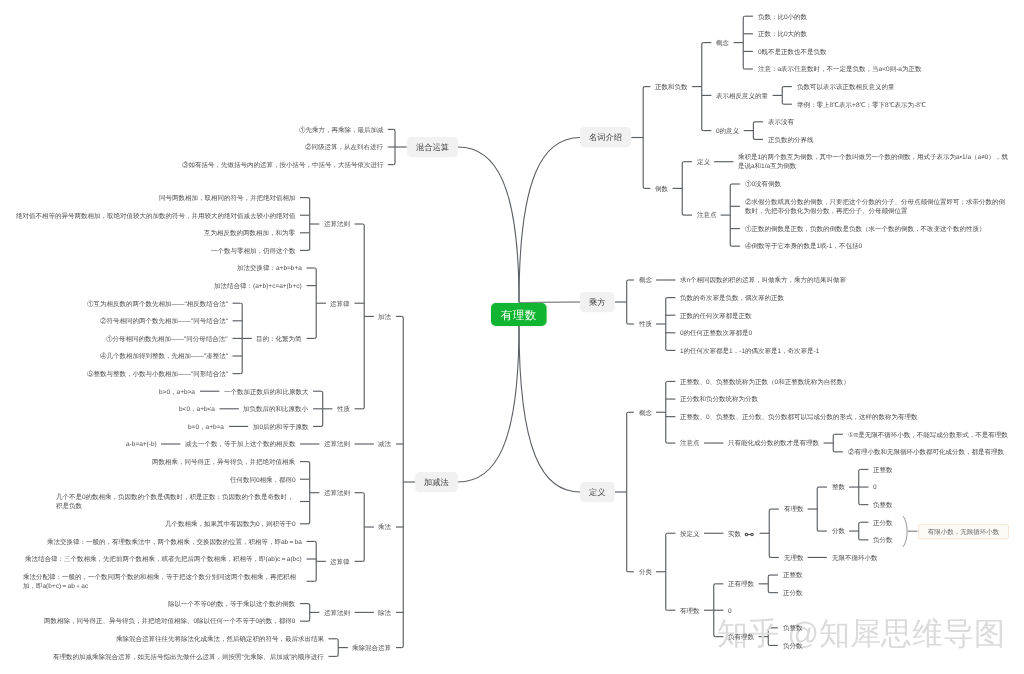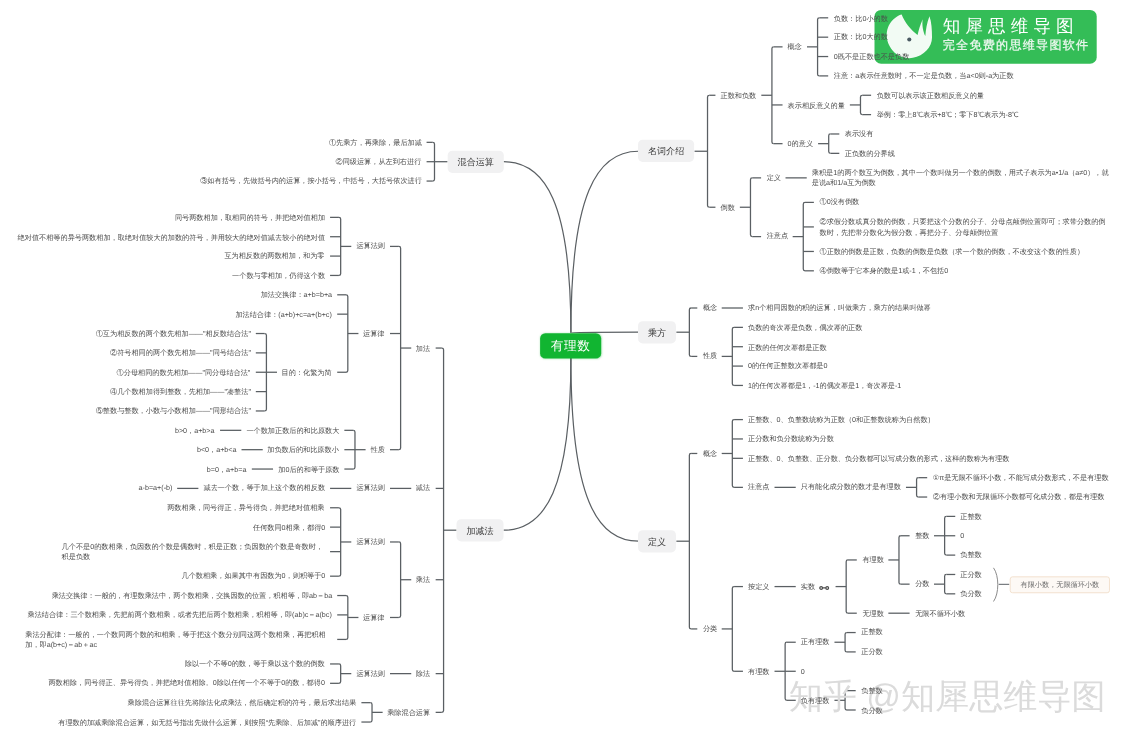--- a/index.html
+++ b/index.html
@@ -211,32 +211,20 @@
       <path d="M519 302.5 C519 302.12 542.332 302 580.4 302" fill="none" stroke="#5a5f63" stroke-width="1.1" stroke-linecap="butt" stroke-linejoin="round"></path>
       <path d="M519 325.5 C519 452.04 542.332 492 580.4 492" fill="none" stroke="#5a5f63" stroke-width="1.1" stroke-linecap="butt" stroke-linejoin="round"></path>
       <path d="M519 302.5 C519 184.32 495.744 147 457.8 147" fill="none" stroke="#5a5f63" stroke-width="1.1" stroke-linecap="butt" stroke-linejoin="round"></path>
       <path d="M519 325.5 C519 444.44 495.744 482 457.8 482" fill="none" stroke="#5a5f63" stroke-width="1.1" stroke-linecap="butt" stroke-linejoin="round"></path>
       <path d="M903.4 516.5 C908.4 523.5 908.4 539.5 903.4 546.5" fill="none" stroke="#8a8a8a" stroke-width="0.9" stroke-linecap="round"></path>
       <path d="M907.9 531.2 L917.5 531.2" fill="none" stroke="#5a5f63" stroke-width="0.9" stroke-linecap="butt" stroke-linejoin="round"></path>
     </svg>
 
   <div id="watermark">知乎 @知犀思维导图</div>
 
-  <div id="logo">
-    <span class="rhino">
-      <svg viewBox="0 0 100 100" width="47" height="44" aria-hidden="true" preserveAspectRatio="none">
-        <path fill="#f2fbf4" d="M31 0 C19 5 9 15 5 27 C0 41 2 58 11 71 C20 85 37 93 53 90 C74 86 90 68 90 48 C90 31 89 16 85 4 C80 18 78 32 77 45 C73 36 70 22 72 10 C67 22 64 33 62 43 C50 33 37 17 31 0 Z"></path>
-        <circle cx="46" cy="52" r="4" fill="#4a5a62"></circle>
-      </svg>
-    </span>
-    <span class="txt">
-      <span class="t1">知犀思维导图</span>
-      <span class="t2">完全免费的思维导图软件</span>
-    </span>
-  </div>
 <div class="node lv1" style="left: 491.25px; top: 302.5px;">有理数</div>
     <div class="node lv2" style="left: 580.4px; top: 127.375px;">名词介绍</div>
     <div class="node lv3" style="left: 655px; top: 81.9023px;">正数和负数</div>
     <div class="node lv4" style="left: 716px; top: 37.9023px;">概念</div>
     <div class="node lv5" style="left: 757.5px; top: 11.5023px;">负数：比0小的数</div>
     <div class="node lv5" style="left: 757.5px; top: 29.1023px;">正数：比0大的数</div>
     <div class="node lv5" style="left: 757.5px; top: 46.7023px;">0既不是正数也不是负数</div>
     <div class="node lv5" style="left: 757.5px; top: 64.3023px;">注意：a表示任意数时，不一定是负数，当a&lt;0则-a为正数</div>
     <div class="node lv4" style="left: 716px; top: 90.7023px;">表示相反意义的量</div>
     <div class="node lv5" style="left: 796.5px; top: 81.9023px;">负数可以表示该正数相反意义的量</div>

